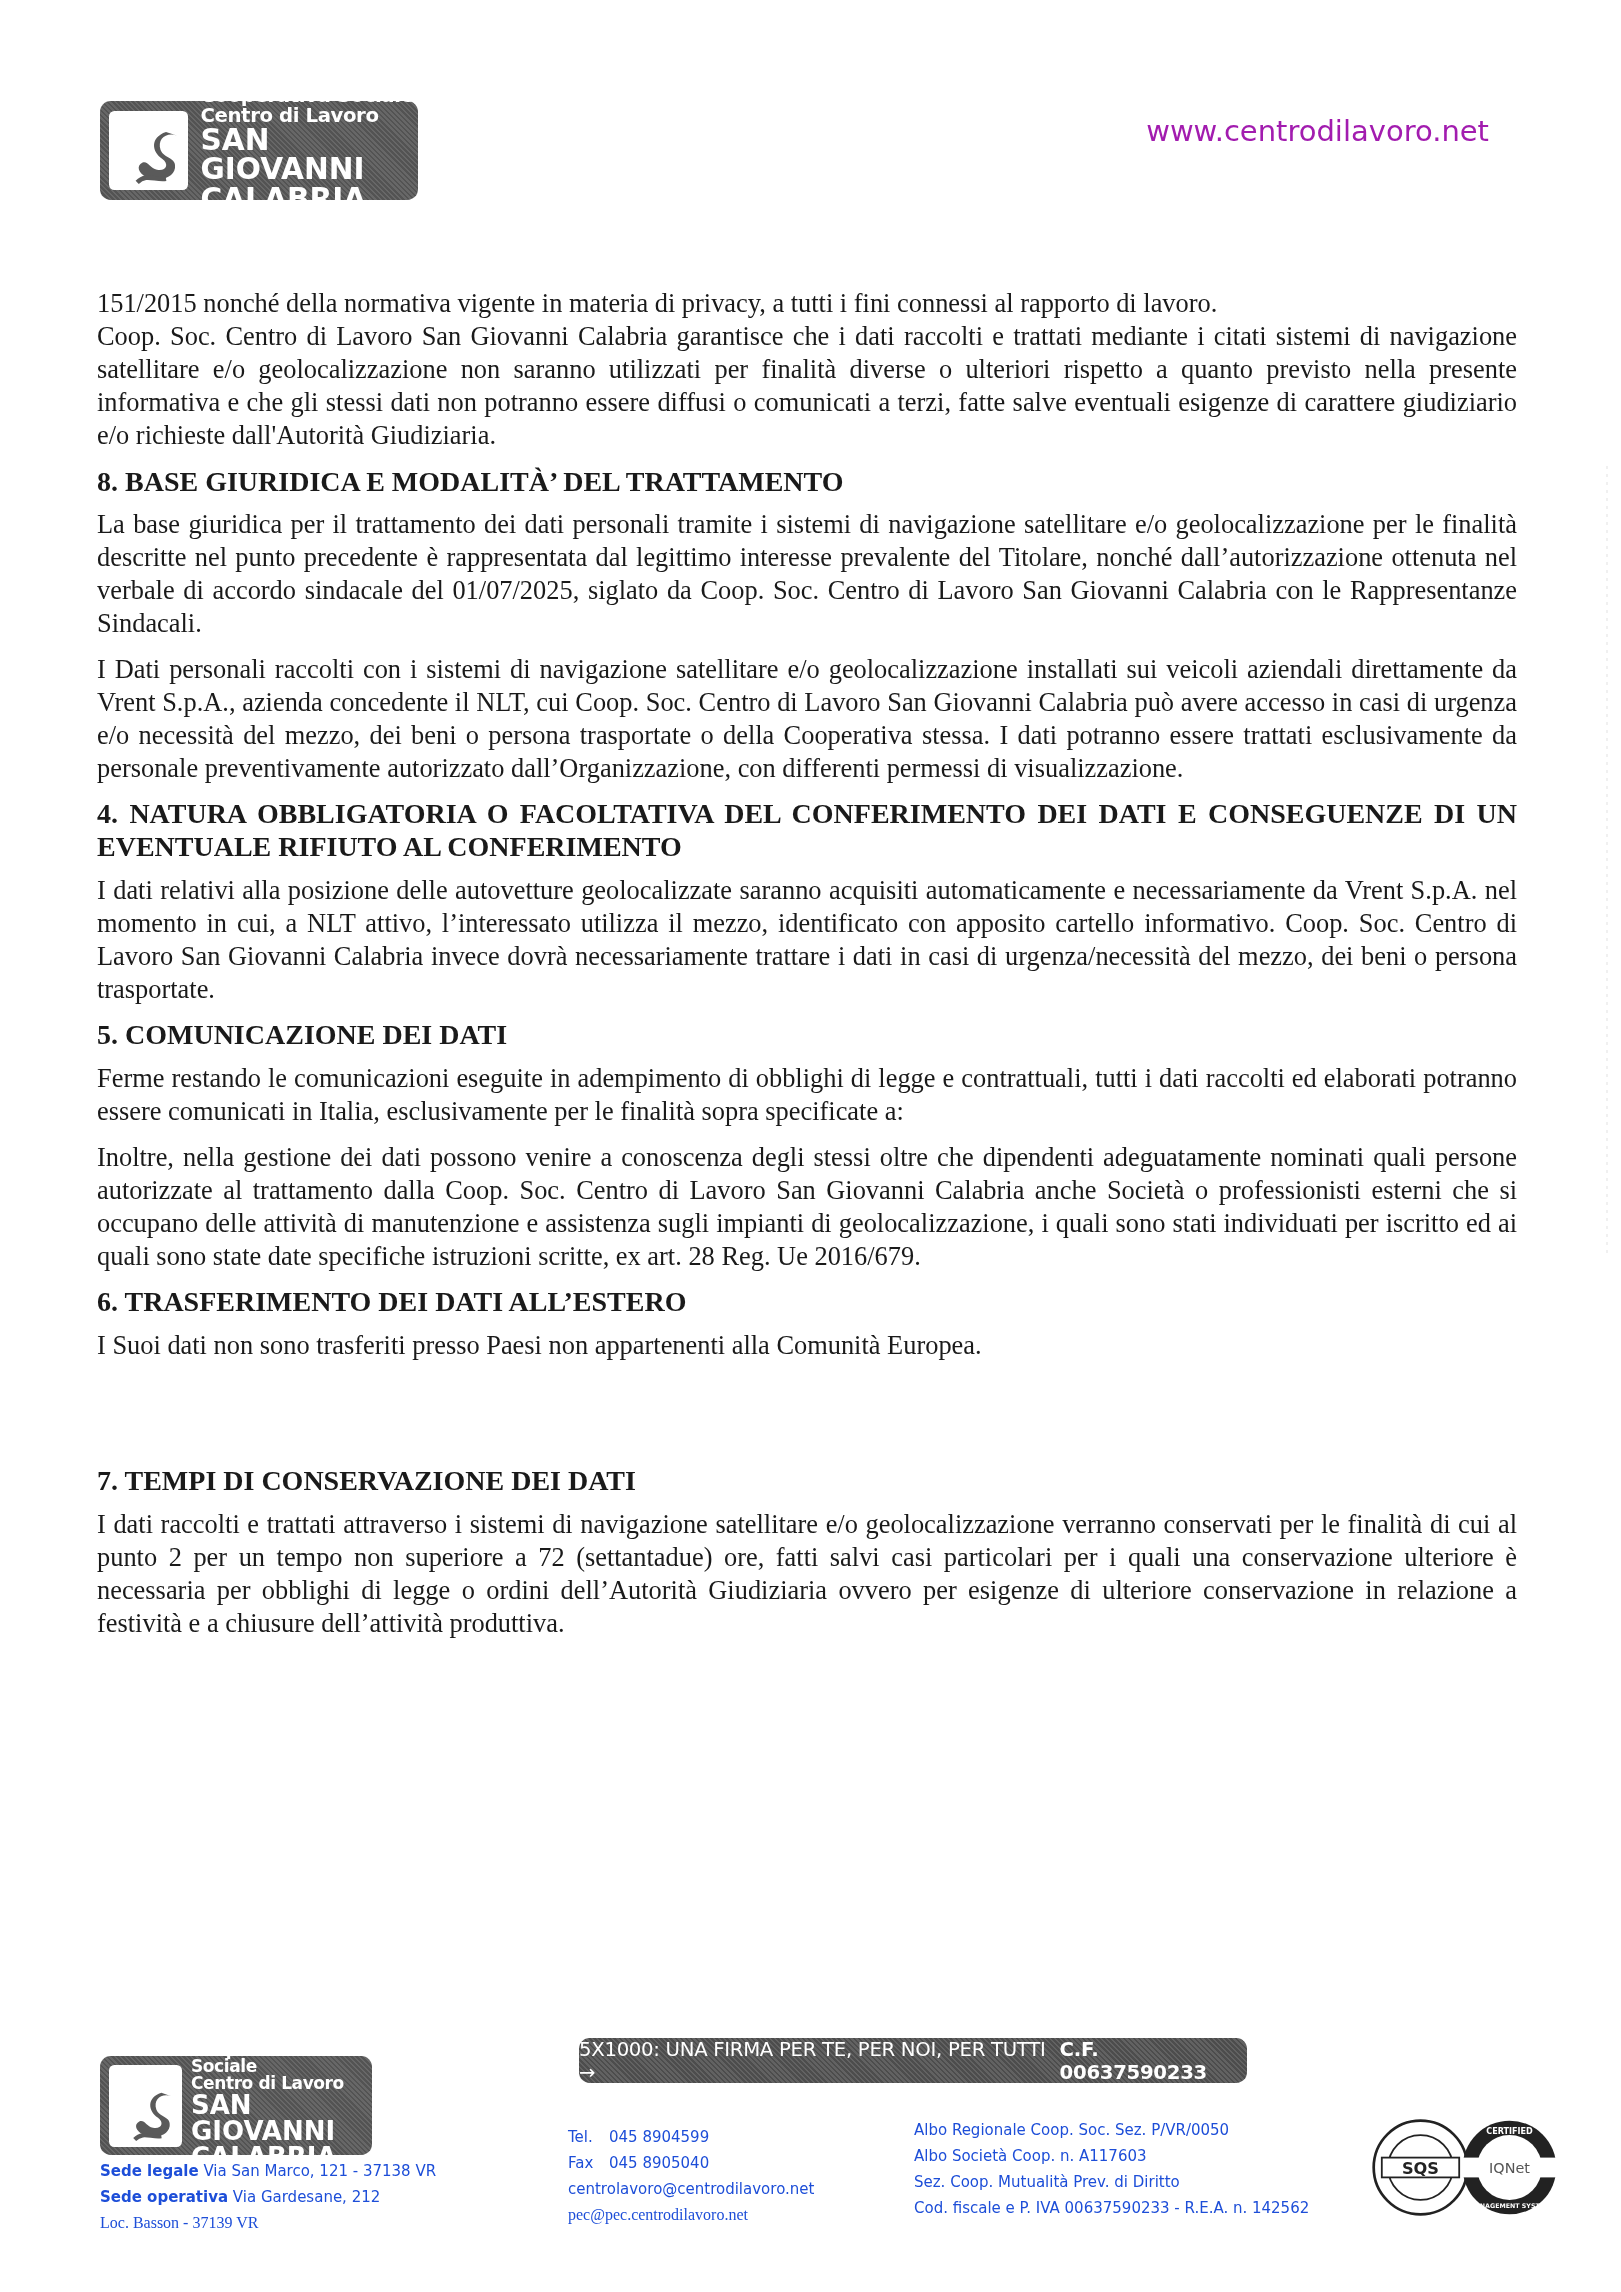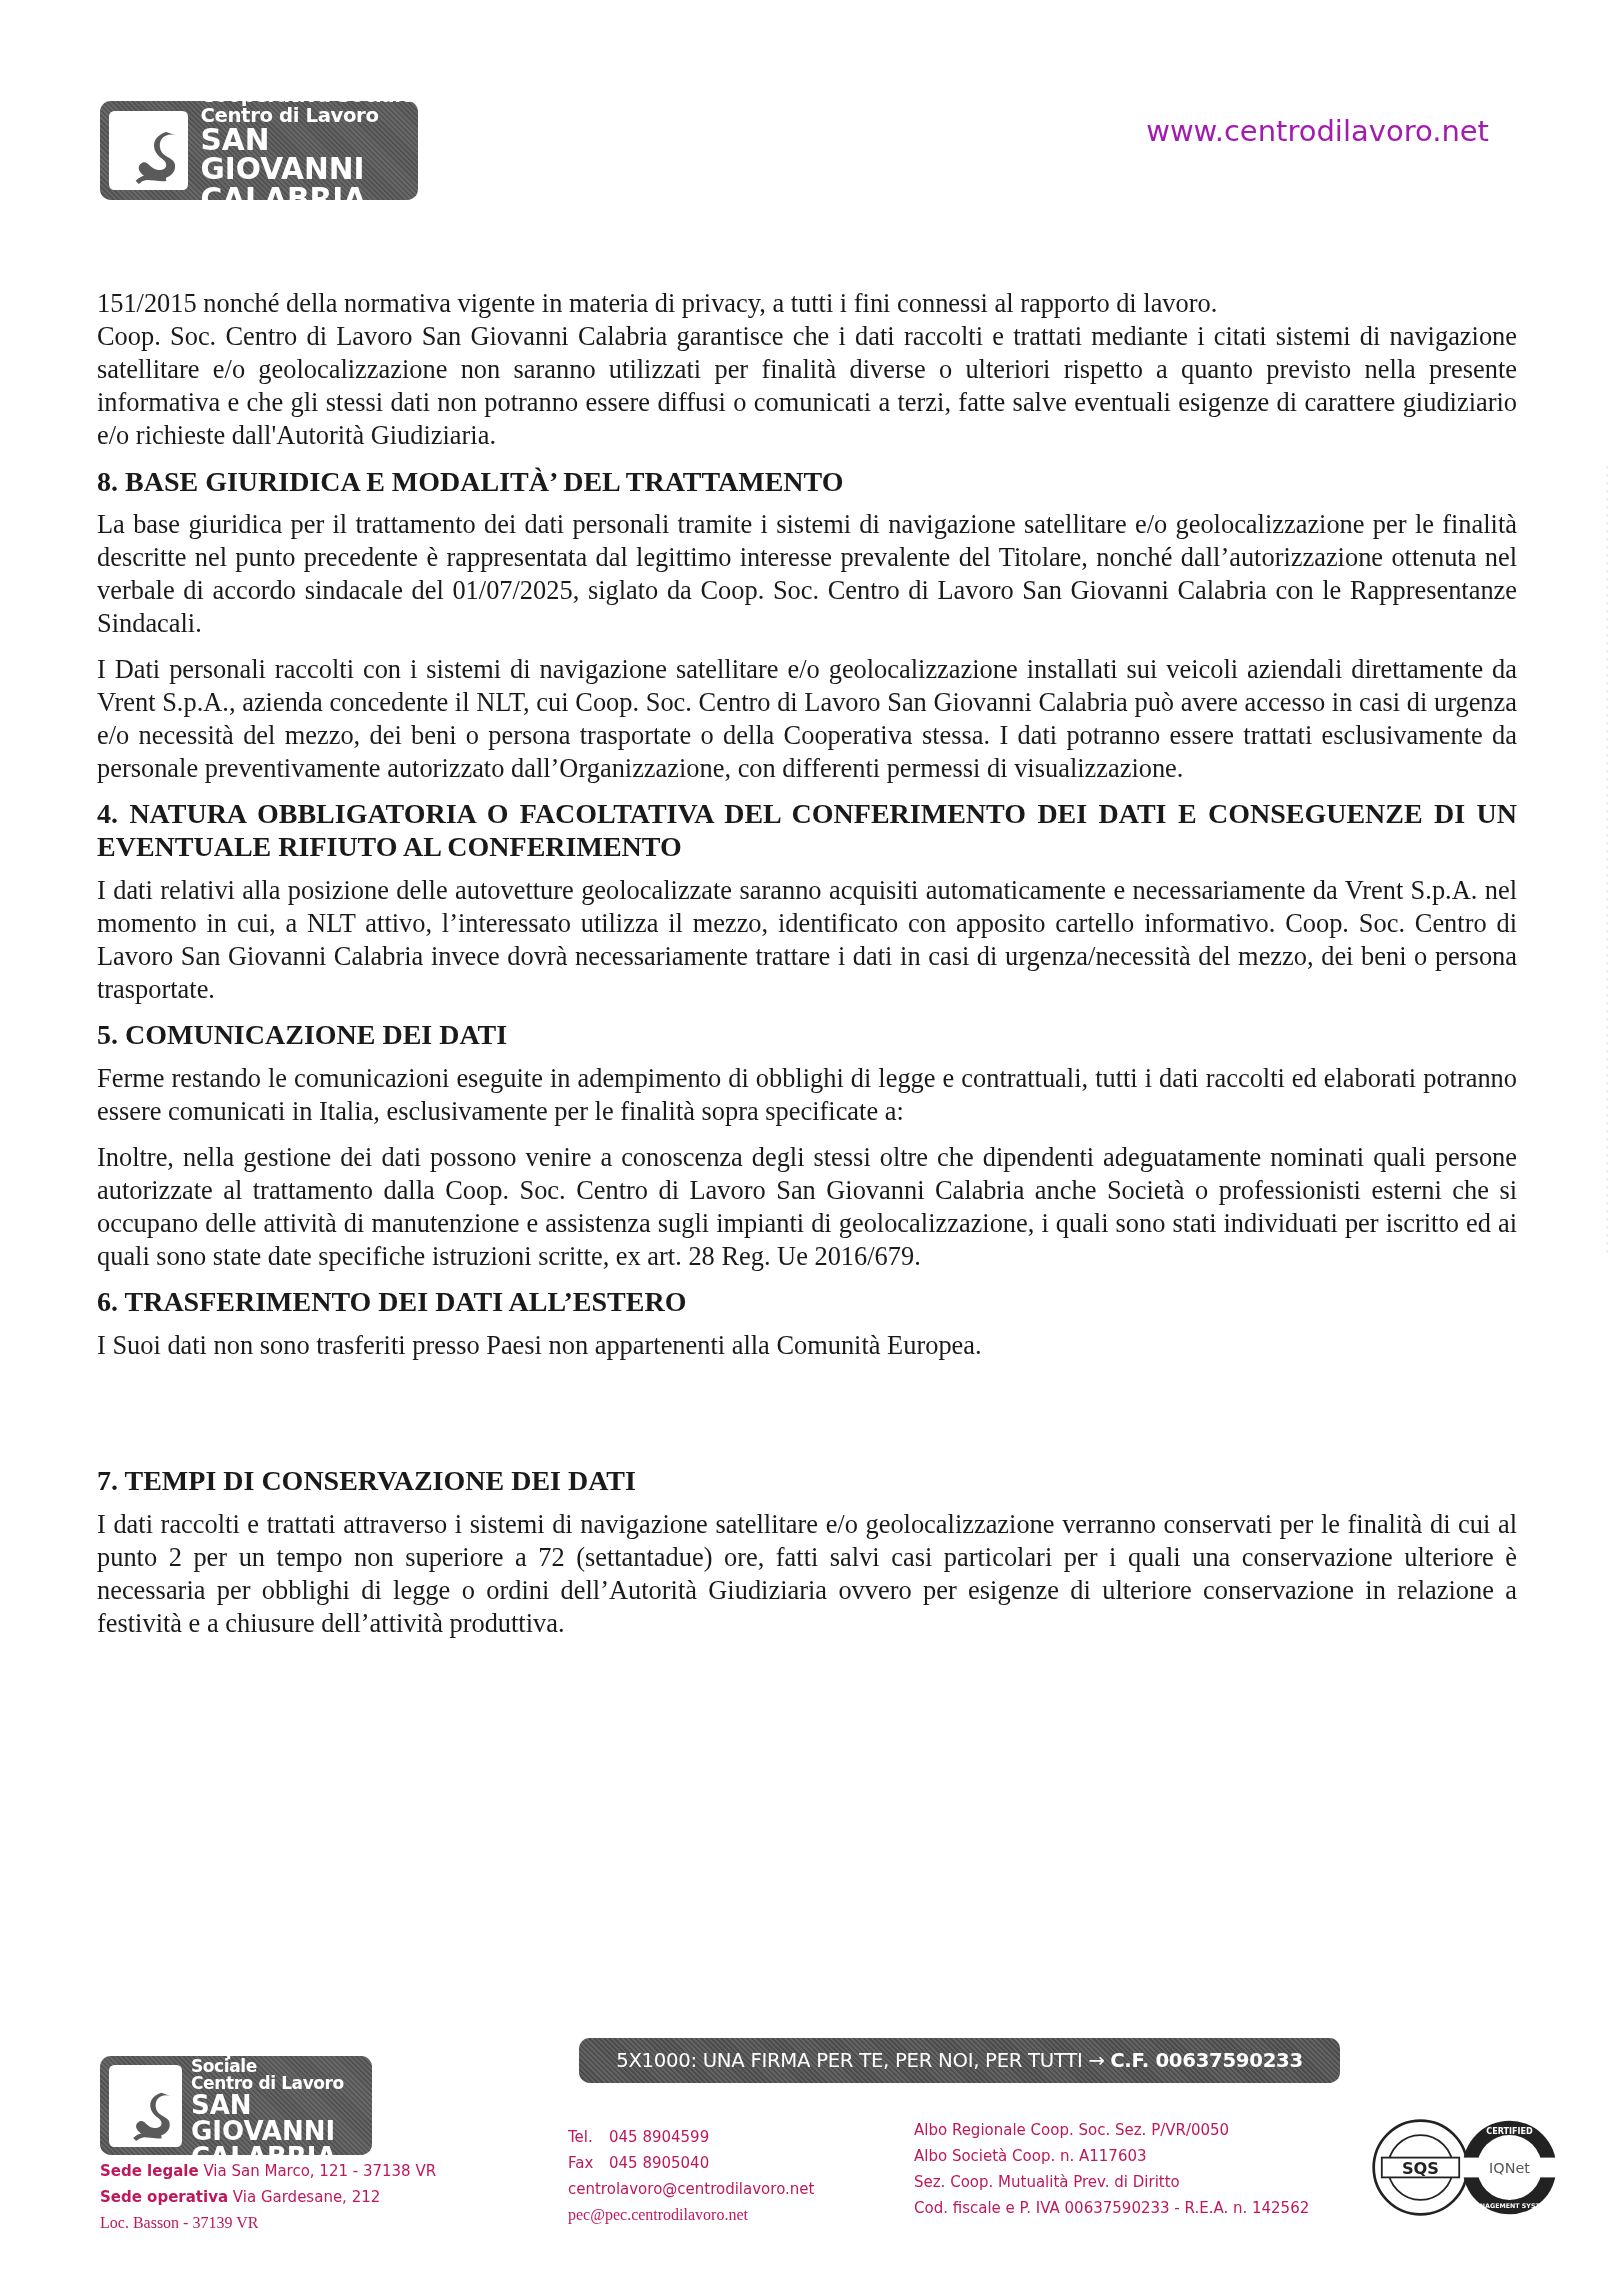--- a/index.html
+++ b/index.html
@@ -28,26 +28,26 @@
 
   .url { position:absolute; right:133px; top:114px; font-family:"DejaVu Sans", sans-serif; font-size:29px; color:#a21caf; }
 
   .doc { position:absolute; left:97px; top:287px; width:1420px;
          font-family:"Liberation Serif", serif; font-size:26.4px; line-height:33px; }
   .doc p { margin:0 0 12.5px 0; text-align:justify; }
   .doc p.tight { margin-bottom:11.6px; }
   .doc h2 { font-family:"Liberation Serif", serif; font-size:28px; font-weight:bold; margin:0 0 10.7px 0; line-height:33px; text-align:justify; }
   .doc .gap { height:90px; }
 
-  .banner { position:absolute; left:579px; top:2038px; width:761px; height:45px; border-radius:10.7px;
+  .banner { position:absolute; left:579px; top:2038px; width:668px; height:45px; border-radius:10.7px;
             background:#555; background-image: repeating-linear-gradient(45deg, rgba(255,255,255,0.08) 0 1.8px, rgba(0,0,0,0.1) 1.8px 3.6px);
             color:#fff; font-family:"DejaVu Sans", sans-serif; font-size:19.7px; display:flex; align-items:center; justify-content:center; letter-spacing:-0.3px; }
   .banner b { margin-left:5.4px; }
 
-  .foot { position:absolute; font-family:"DejaVu Sans", sans-serif; color:#be185d; }
+  .foot { position:absolute; font-family:"DejaVu Sans", sans-serif; color:#1d4ed8; }
   .foot div { white-space:nowrap; }
   .addr { left:100px; top:2158px; font-size:15px; line-height:26px; }
   .addr .lbl { font-weight:bold; }
   .addr .serif { font-family:"Liberation Serif", serif; font-size:16px; }
   .contacts { left:568px; top:2124px; font-size:15px; line-height:26px; }
   .contacts .lbl { display:inline-block; width:41px; }
   .contacts .serif { font-family:"Liberation Serif", serif; font-size:16px; }
   .regs { left:914px; top:2117px; font-size:15px; line-height:26px; }
 
   .cert { position:absolute; top:2118px; width:99px; height:99px; }

